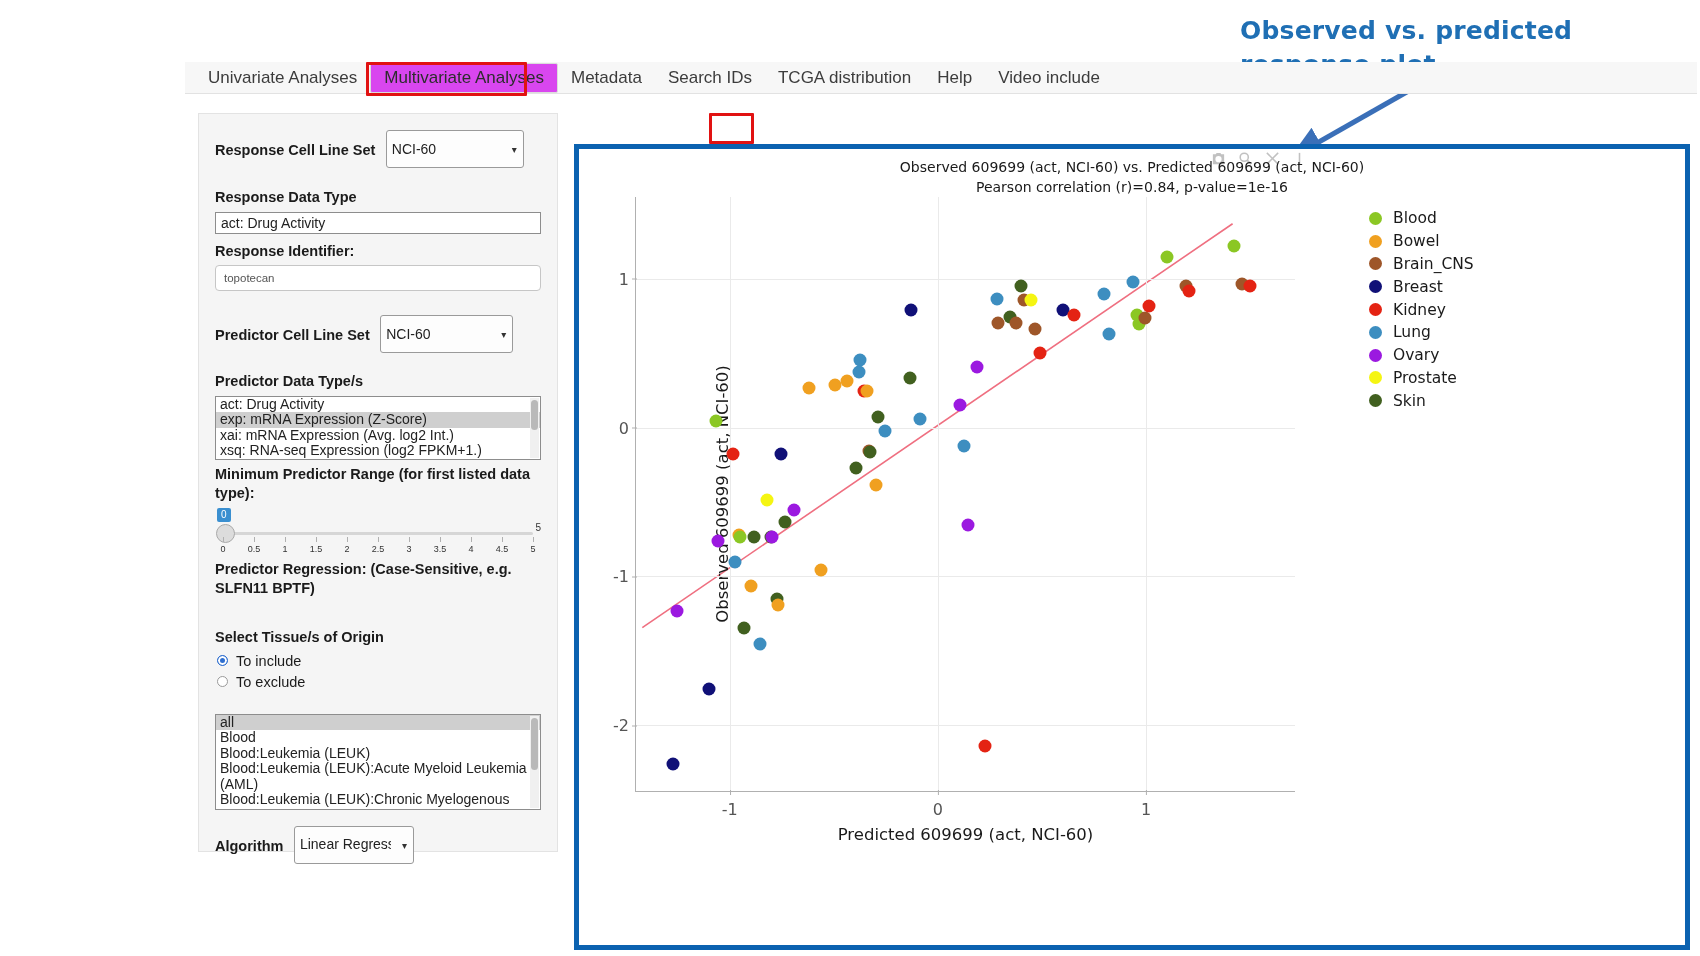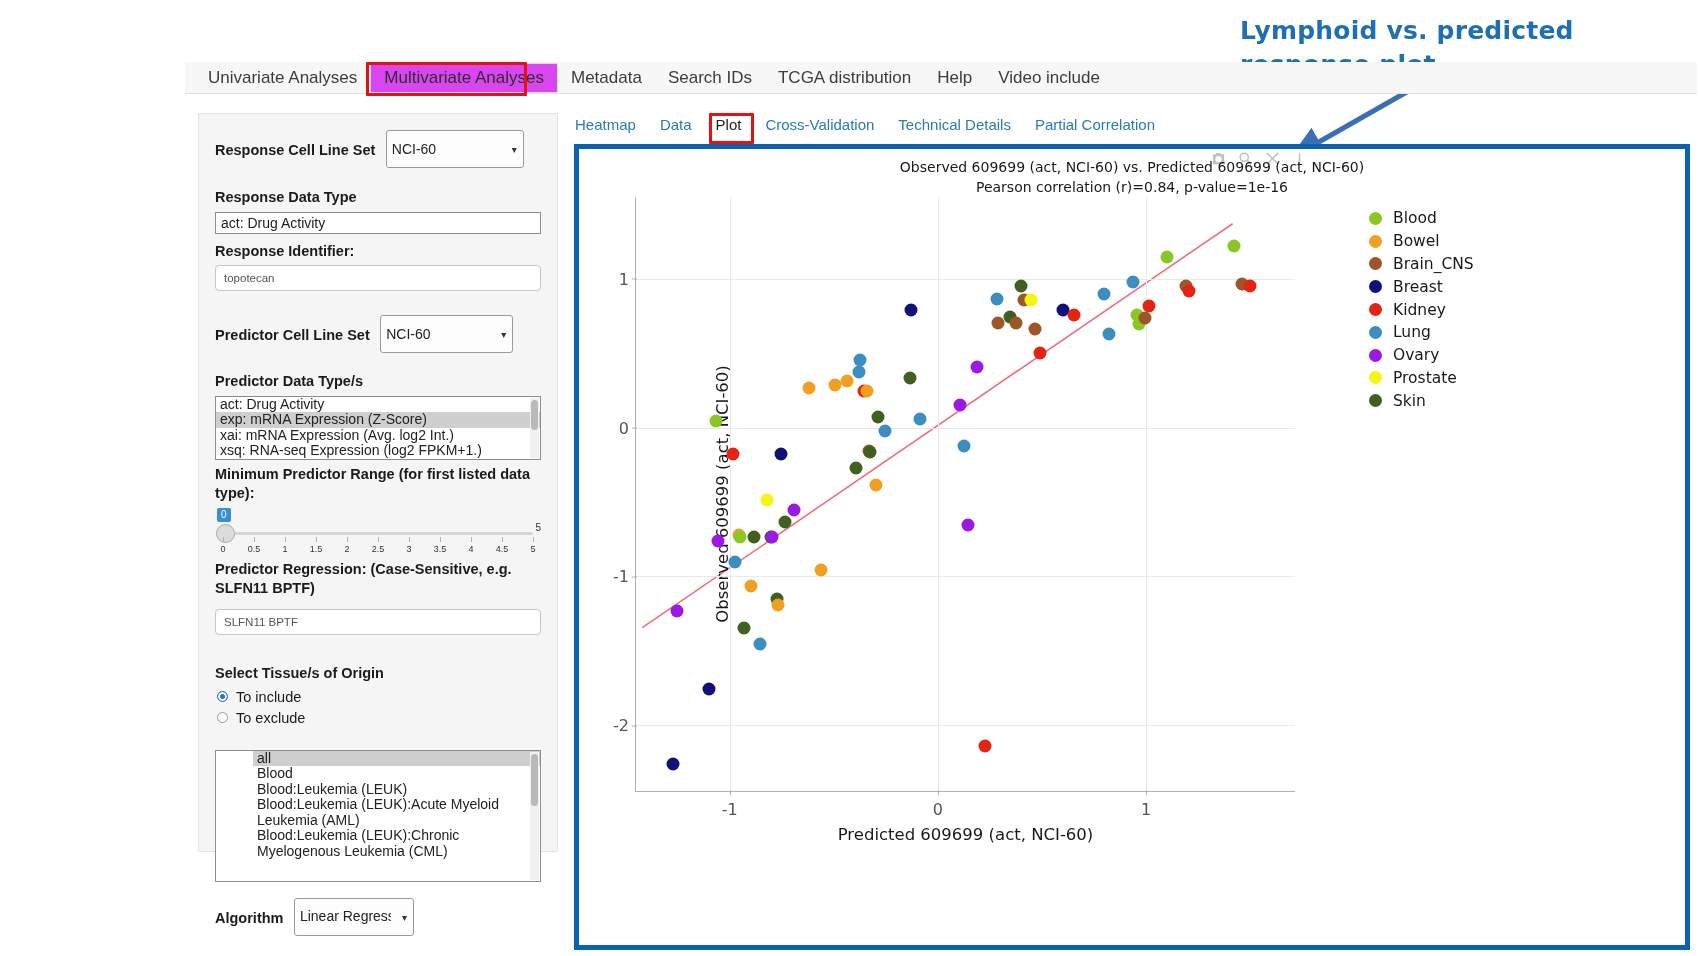--- a/index.html
+++ b/index.html
@@ -234,21 +234,21 @@
   .legend .row { display: flex; align-items: center; height: 22.8px; }
   .legend .dot { width: 13px; height: 13px; border-radius: 50%; margin-right: 11px; flex: none; }
   .legend .nm { font-family: "DejaVu Sans", sans-serif; font-size: 15.5px; color: #1a1a1a; }
 </style>
 </head>
 <body>
 
 <div id="root">
 
   <div class="annot-text">
-    <span>Lymphoid  vs. predicted</span><br>
+    <span>Observed  vs. predicted</span><br>
     <span>response plot</span>
   </div>
   <svg class="annot-arrow" viewBox="0 0 140 80">
     <defs>
       <marker id="ah" markerWidth="7" markerHeight="7" refX="5.4" refY="3.2" orient="auto">
         <path d="M0,0 L7,3.2 L0,6.4 z" fill="#3a6fb8"></path>
       </marker>
     </defs>
     <line x1="132" y1="4" x2="16" y2="70" stroke="#3a6fb8" stroke-width="5" marker-end="url(#ah)"></line>
   </svg>
@@ -330,35 +330,34 @@
           <i style="left: calc(80% - 4.8px);"></i>
           <span style="left: calc(80% - 4.8px);">4</span>
           <i style="left: calc(90% - 6.4px);"></i>
           <span style="left: calc(90% - 6.4px);">4.5</span>
           <i style="left: calc(100% - 8px);"></i>
           <span style="left: calc(100% - 8px);">5</span>
         </div>
     </div>
 
     <div class="lbl" style="margin-top:6px;">Predictor Regression: (Case-Sensitive, e.g. SLFN11 BPTF)</div>
-    <input class="txtinput" style="margin-top: 6px;" value="SLFN11 BPTF">
 
     <div class="lbl" style="margin-top:29px;">Select Tissue/s of Origin</div>
     <div id="tissue-modes">
         <div class="radio-row">
           <span class="rad on"></span>
           <span>To include</span>
         </div>
         <div class="radio-row">
           <span class="rad"></span>
           <span>To exclude</span>
         </div>
       </div>
 
-    <div class="listbox" style="height:132px;margin-top:24px;padding-left:37px;" id="tissue-list">
+    <div class="listbox" style="height:96px;margin-top:24px;" id="tissue-list">
       <div class="sbar">
           <i style="top:2px;height:52px;"></i>
         </div>
     <div class="opt wrap sel-opt">all</div>
         <div class="opt wrap">Blood</div>
         <div class="opt wrap">Blood:Leukemia (LEUK)</div>
         <div class="opt wrap">Blood:Leukemia (LEUK):Acute Myeloid Leukemia (AML)</div>
         <div class="opt wrap">Blood:Leukemia (LEUK):Chronic Myelogenous Leukemia (CML)</div>
       </div>
 
@@ -366,28 +365,20 @@
       <span class="lbl inline">Algorithm</span>
       <span class="selwrap">
         <select class="sel" style="width:120px;">
           <option>Linear Regression</option>
         </select>
         <span class="caret">▾</span>
       </span>
     </div>
   </div>
 
-  <div class="plot-tabs" id="plot-tabs">
-      <div class="t">Heatmap</div>
-      <div class="t">Data</div>
-      <div class="t active">Plot</div>
-      <div class="t">Cross-Validation</div>
-      <div class="t">Technical Details</div>
-      <div class="t">Partial Correlation</div>
-    </div>
 
   <div class="plot-frame">
     <div class="plot-inner">
 
       <div class="mod-toolbar">
         <svg class="ic" viewBox="0 0 24 24" fill="#777">
           <path d="M9 3l-1.5 2H3v16h18V5h-4.5L15 3zM12 18a5 5 0 110-10 5 5 0 010 10z"></path>
         </svg>
         <svg class="ic" viewBox="0 0 24 24" fill="none" stroke="#777" stroke-width="2.5">
           <circle cx="10" cy="10" r="6.5"></circle>

